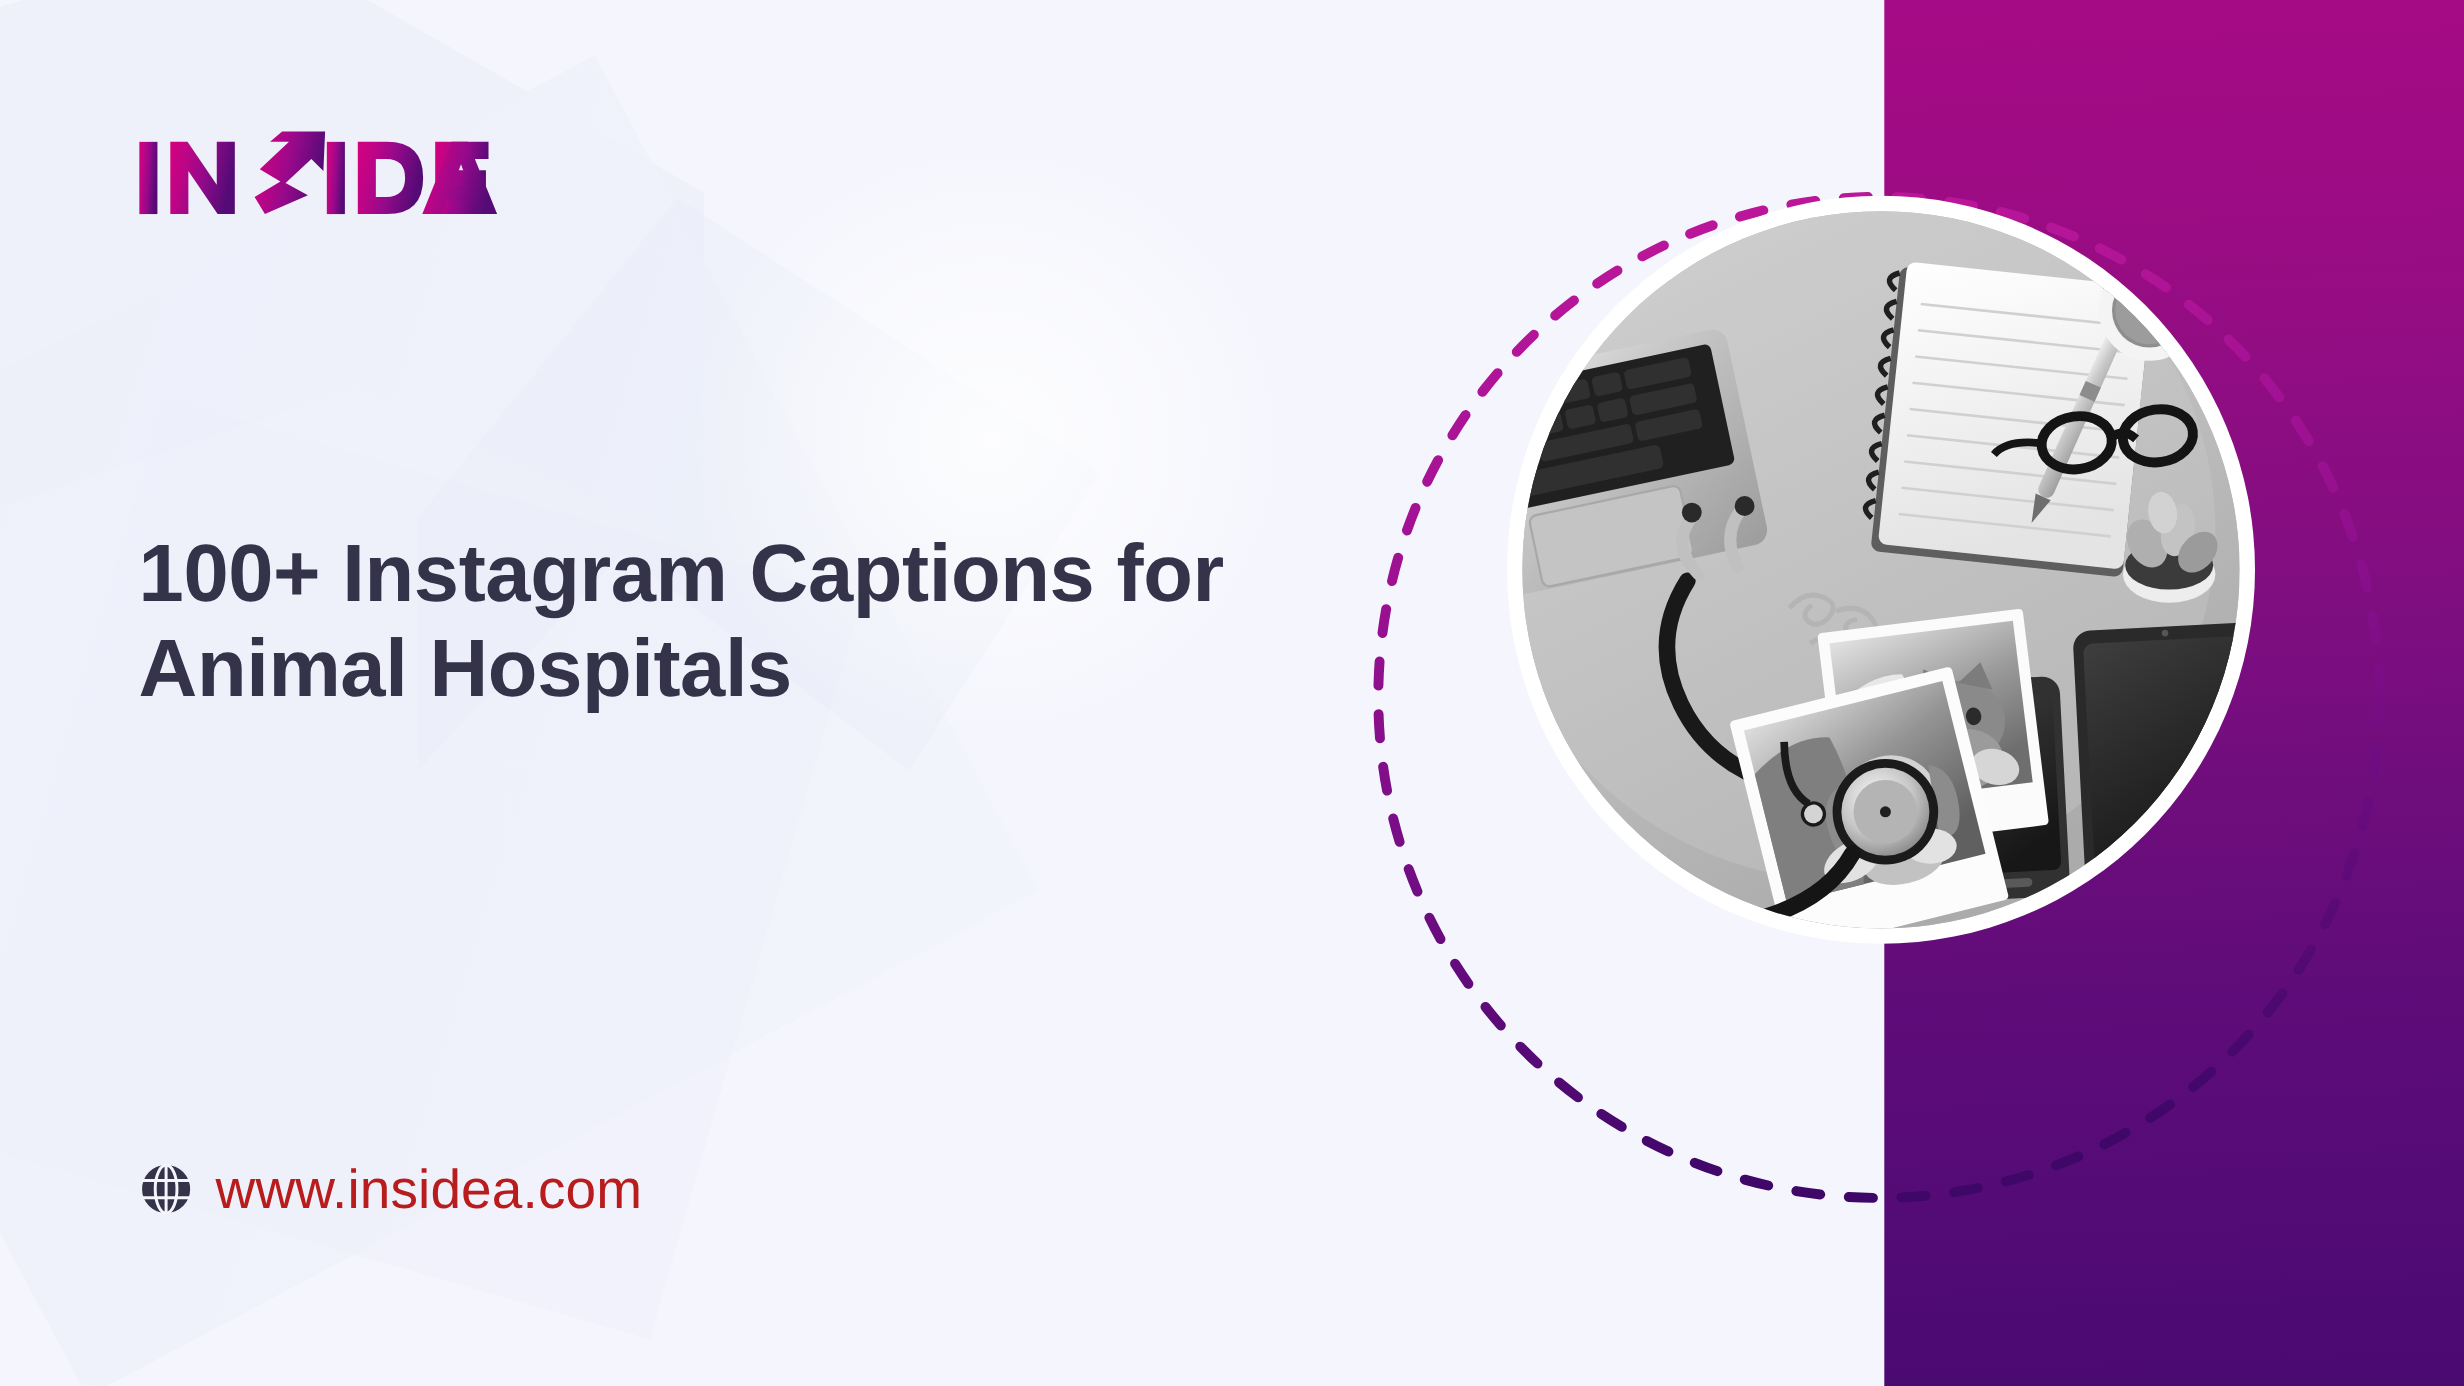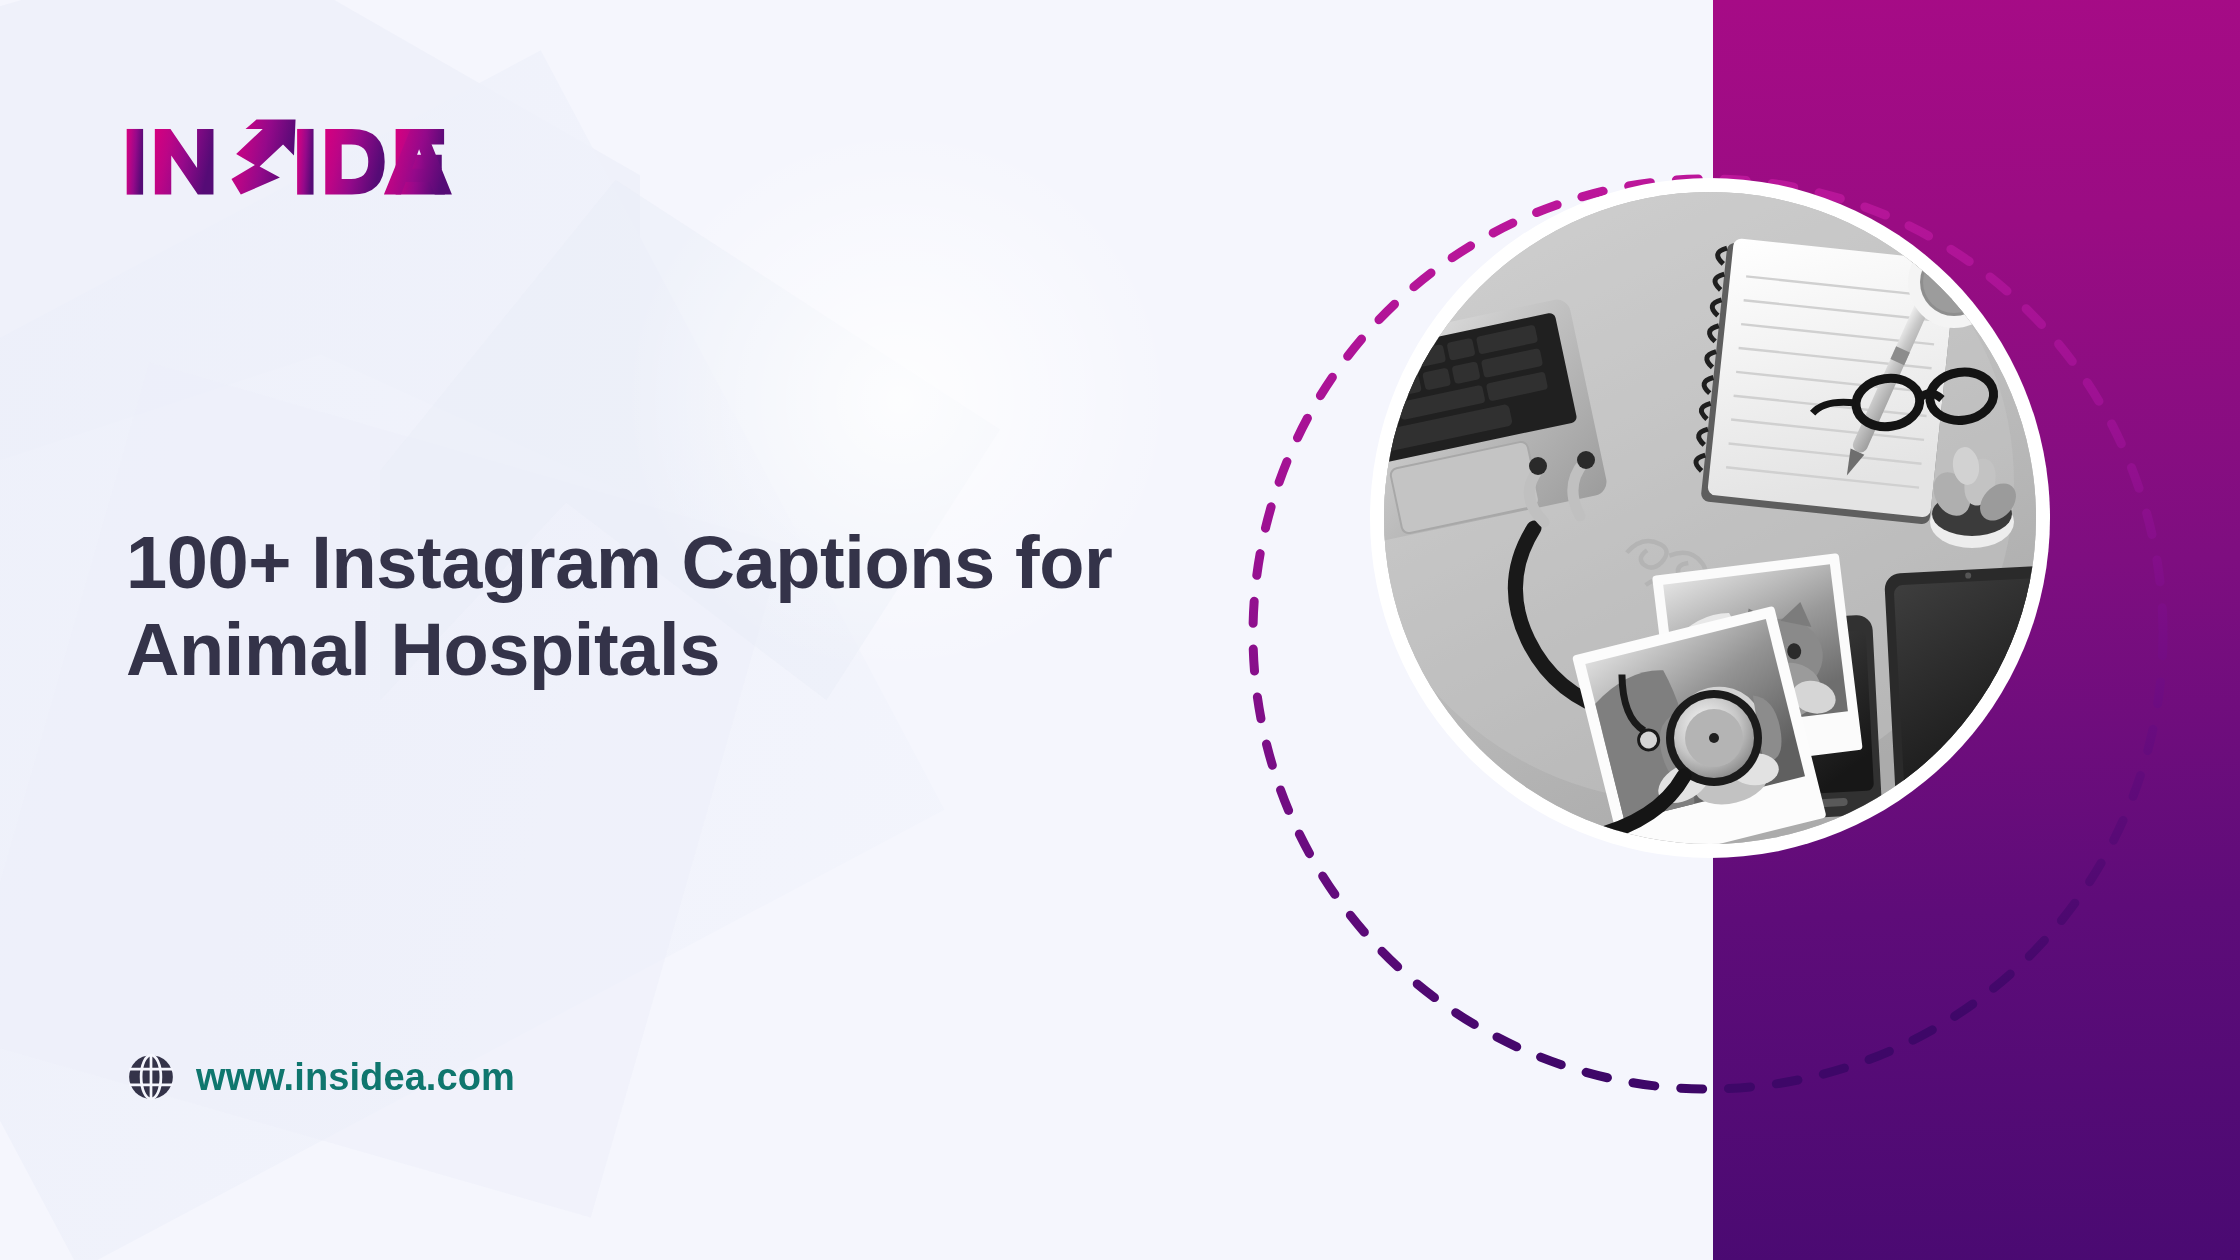--- a/index.html
+++ b/index.html
@@ -113,34 +113,33 @@
   
   #headline {
     position:absolute;
     left:126px; top:478px;
     width:1010px;
     font-size:74px;
     line-height:1.17;
     font-weight:700;
     letter-spacing:-0.4px;
     color:#343349;
-    margin-top:42px;
   }
 
   
   #site-url {
     position:absolute;
     left:126px; top:1052px;
     display:flex; align-items:center; gap:20px;
   }
   #globe-icon { width:50px; height:50px; display:block; flex:0 0 auto; }
   #site-url-text {
-    font-size:38px;
-    font-weight:700;
-    color:#0f766e;
+    font-size:50px;
+    font-weight:400;
+    color:#b91c1c;
     letter-spacing:.1px;
   }
 </style>
 </head>
 <body>
 
 <div id="banner">
 
   <div class="bg-shapes">
     <div class="bg-shape bg-chevron-top"></div>

